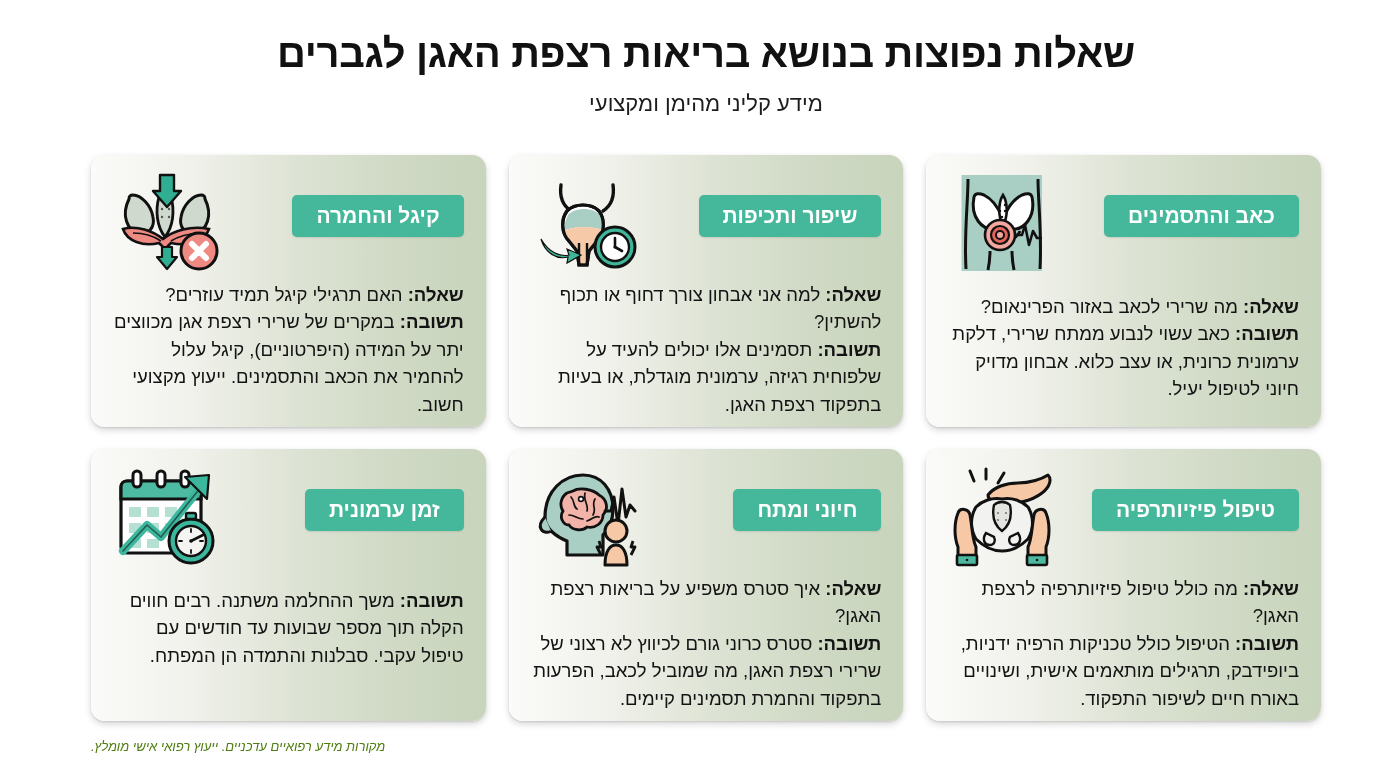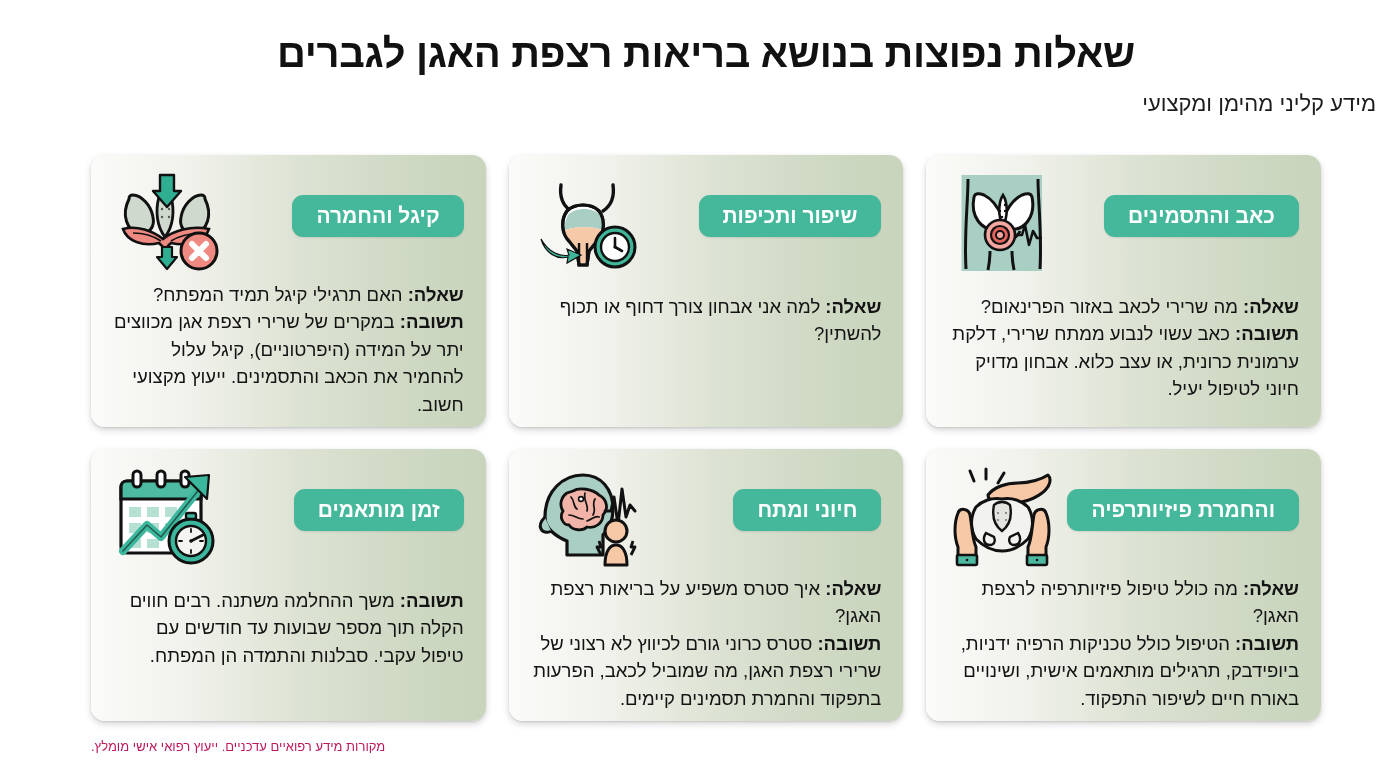--- a/index.html
+++ b/index.html
@@ -33,21 +33,20 @@
     letter-spacing: -0.3px;
     line-height: 1.18;
     direction: rtl;
   }
   .page-subtitle {
     margin-top: 14px;
     font-size: 22px;
     font-weight: 400;
     color: #1c1c1c;
     direction: rtl;
-    text-align: right;
   }
 
   
   .grid {
     position: absolute;
     top: 155px;
     right: 55px;
     left: 55px;
     display: grid;
     grid-template-columns: repeat(3, 1fr);
@@ -74,21 +73,21 @@
     align-items: flex-start;
     justify-content: space-between;
     height: 112px;
   }
 
   .badge {
     background: #45b89b;
     color: #ffffff;
     font-size: 21px;
     font-weight: 700;
-    border-radius: 11px;
+    border-radius: 5px;
     padding: 10px 24px 11px 24px;
     margin-top: 22px;
     white-space: nowrap;
     line-height: 1;
     box-shadow: 0 1px 2px rgba(0,0,0,0.10);
     direction: rtl;
   }
 
   .icon-box {
     width: 108px;
@@ -113,21 +112,22 @@
 
   
   .footer {
     position: absolute;
     bottom: 14px;
     right: 55px;
     left: 55px;
     text-align: left;
     direction: rtl;
     font-size: 13px;
-    color: #be185d;
+    color: #4d7c0f;
+    font-style: italic;
   }
   .footer-note { display: inline-block; }
 </style>
 </head>
 <body>
 
 <div class="page">
 
   <div class="header">
     <h1 class="page-title">שאלות נפוצות בנושא בריאות רצפת האגן לגברים</h1>
@@ -185,20 +185,21 @@
             <path d="M10 66 C18 80 30 84 38 82 L36 76 L50 82 L36 90 L37 84 C26 87 14 80 10 66 Z" fill="#3fb699" stroke="#111" stroke-width="1.2"></path>
             <circle cx="84" cy="74" r="20" fill="#3fb699" stroke="#111" stroke-width="3"></circle>
             <circle cx="84" cy="74" r="14" fill="#ffffff" stroke="#111" stroke-width="2.4"></circle>
             <path d="M84 74 L84 65 M84 74 L91 78" stroke="#111" stroke-width="2.6" stroke-linecap="round"></path>
             <circle cx="84" cy="74" r="1.6" fill="#111"></circle>
           </svg>
         </div>
       </div>
       <div class="qa">
         <p><span class="lbl">שאלה:</span> <span>למה אני אבחון צורך דחוף או תכוף להשתין?</span></p>
+        <p><span class="lbl">תשובה:</span> <span>תסמינים אלו יכולים להעיד על שלפוחית רגיזה, ערמונית מוגדלת, או בעיות בתפקוד רצפת האגן.</span></p>
       </div>
     </div>
 
     <div class="card">
       <div class="card-top">
         <div class="badge">קיגל והחמרה</div>
         <div class="icon-box">
           <svg viewBox="0 0 108 100" width="108" height="100">
             <path d="M16 26 C8 42 14 58 26 60 C36 62 42 54 40 44 C38 32 28 22 20 22 C17 22 16 23 16 26 Z" fill="#cfd9cd" stroke="#111" stroke-width="3"></path>
             <path d="M92 26 C100 42 94 58 82 60 C72 62 66 54 68 44 C70 32 80 22 88 22 C91 22 92 23 92 26 Z" fill="#cfd9cd" stroke="#111" stroke-width="3"></path>
@@ -211,28 +212,28 @@
             <path d="M20 60 C32 60 42 64 48 68" stroke="#111" stroke-width="1.6" fill="none"></path>
             <path d="M88 60 C76 60 64 64 58 68" stroke="#111" stroke-width="1.6" fill="none"></path>
             <path d="M47 2 L61 2 L61 18 L68 18 L54 34 L40 18 L47 18 Z" fill="#2fae92" stroke="#111" stroke-width="2.4" stroke-linejoin="round"></path>
             <path d="M49 74 L59 74 L59 84 L64 84 L54 96 L44 84 L49 84 Z" fill="#2fae92" stroke="#111" stroke-width="2.2" stroke-linejoin="round"></path>
             <circle cx="86" cy="78" r="18" fill="#ef8a83" stroke="#111" stroke-width="3"></circle>
             <path d="M79 71 L93 85 M93 71 L79 85" stroke="#ffffff" stroke-width="6" stroke-linecap="round"></path>
           </svg>
         </div>
       </div>
       <div class="qa">
-        <p><span class="lbl">שאלה:</span> <span>האם תרגילי קיגל תמיד המפתח?</span></p>
+        <p><span class="lbl">שאלה:</span> <span>האם תרגילי קיגל תמיד עוזרים?</span></p>
         <p><span class="lbl">תשובה:</span> <span>במקרים של שרירי רצפת אגן מכווצים יתר על המידה (היפרטוניים), קיגל עלול להחמיר את הכאב והתסמינים. ייעוץ מקצועי חשוב.</span></p>
       </div>
     </div>
 
     <div class="card">
       <div class="card-top">
-        <div class="badge">והחמרת פיזיותרפיה</div>
+        <div class="badge">טיפול פיזיותרפיה</div>
         <div class="icon-box">
           <svg viewBox="0 0 108 100" width="108" height="100">
             <path d="M26 14 L22 4 M38 12 L38 2 M50 16 L56 6" stroke="#111" stroke-width="3" stroke-linecap="round"></path>
             <path d="M40 28 C46 20 58 16 70 16 C82 16 94 12 100 8 C104 12 102 20 94 26 C84 34 66 38 52 36 C44 35 40 32 40 28 Z" fill="#f7c8a6" stroke="#111" stroke-width="3" stroke-linejoin="round"></path>
             <path d="M28 40 C34 34 44 30 54 32 C64 30 74 34 80 40 C86 50 86 62 80 72 C72 80 62 84 54 84 C46 84 36 80 28 72 C22 62 22 50 28 40 Z" fill="#f2f2f0" stroke="#111" stroke-width="3"></path>
             <path d="M46 38 C44 48 46 58 54 64 C62 58 64 48 62 38 C58 34 50 34 46 38 Z" fill="#e3e3df" stroke="#111" stroke-width="2.4"></path>
             <circle cx="50" cy="46" r="1.1" fill="#777"></circle>
               <circle cx="58" cy="46" r="1.1" fill="#777"></circle>
             <circle cx="50" cy="53" r="1.1" fill="#777"></circle>
               <circle cx="58" cy="53" r="1.1" fill="#777"></circle>
@@ -272,21 +273,21 @@
         </div>
       </div>
       <div class="qa">
         <p><span class="lbl">שאלה:</span> <span>איך סטרס משפיע על בריאות רצפת האגן?</span></p>
         <p><span class="lbl">תשובה:</span> <span>סטרס כרוני גורם לכיווץ לא רצוני של שרירי רצפת האגן, מה שמוביל לכאב, הפרעות בתפקוד והחמרת תסמינים קיימים.</span></p>
       </div>
     </div>
 
     <div class="card">
       <div class="card-top">
-        <div class="badge">זמן מותאמים</div>
+        <div class="badge">זמן ערמונית</div>
         <div class="icon-box">
           <svg viewBox="0 0 108 100" width="108" height="100">
             <rect x="8" y="14" width="80" height="72" rx="6" fill="#ffffff" stroke="#111" stroke-width="3.2"></rect>
             <path d="M8 20 C8 16 11 14 14 14 L82 14 C85 14 88 16 88 20 L88 32 L8 32 Z" fill="#4cbba2" stroke="#111" stroke-width="3.2"></path>
             <rect x="20" y="4" width="8" height="16" rx="4" fill="#ffffff" stroke="#111" stroke-width="3"></rect>
             <rect x="44" y="4" width="8" height="16" rx="4" fill="#ffffff" stroke="#111" stroke-width="3"></rect>
             <rect x="68" y="4" width="8" height="16" rx="4" fill="#ffffff" stroke="#111" stroke-width="3"></rect>
             <rect x="16" y="40" width="12" height="10" fill="#b7e0d5"></rect>
             <rect x="34" y="40" width="12" height="10" fill="#b7e0d5"></rect>
             <rect x="52" y="40" width="12" height="10" fill="#b7e0d5"></rect>

